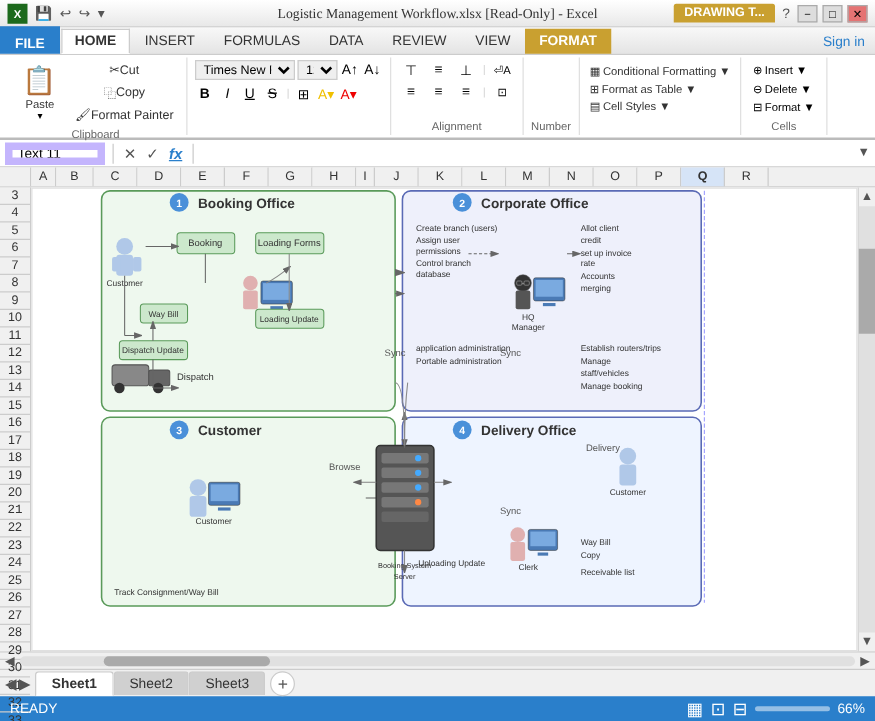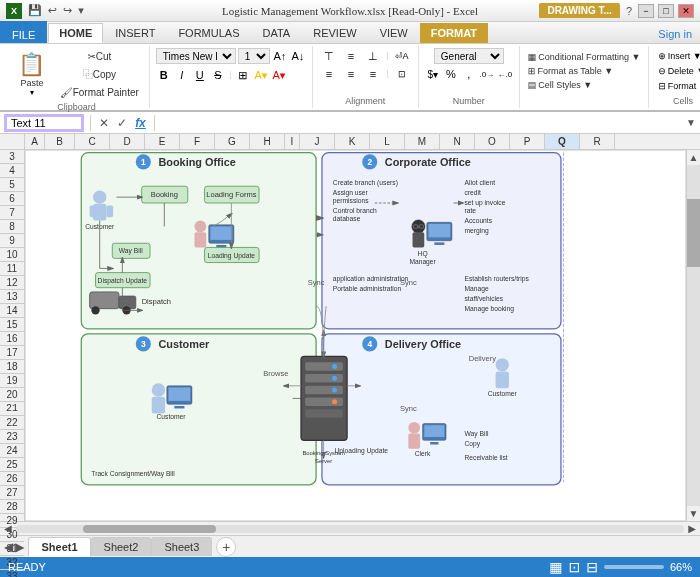--- a/index.html
+++ b/index.html
@@ -46,21 +46,21 @@
     .ribbon-tab.active {
       background: white;
       border: 1px solid #ccc;
       border-bottom: 1px solid white;
       color: #333;
       font-weight: bold;
     }
     .ribbon-tab.file-tab {
       background: #2a7fcb;
       color: white;
-      font-weight: normal;
+      font-weight: bold;
       border-radius: 0;
       padding: 8px 12px;
       margin-bottom: 0;
       border: none;
       height: 22px;
     }
     .ribbon-tab.format-tab {
       background: #c9a030;
       color: white;
       font-weight: bold;
@@ -139,21 +139,21 @@
       height: 22px;
       display: flex;
       align-items: center;
       border-bottom: 1px solid #ccc;
       padding: 0 4px;
       gap: 4px;
     }
     .name-box {
       width: 80px;
       height: 18px;
-      border: 3px solid #c4b5fd;
+      border: 6px solid #c4b5fd;
       padding: 0 4px;
       font-size: 11px;
     }
     .formula-divider { width: 1px; height: 16px; background: #ccc; margin: 0 2px; }
     .formula-icons { display: flex; gap: 4px; color: #555; font-size: 12px; }
     .formula-icon { cursor: pointer; padding: 0 2px; }
     .formula-input {
       flex: 1;
       height: 18px;
       border: none;
@@ -382,32 +382,20 @@
         <div class="align-btn">≡</div>
         <div class="align-btn">≡</div>
         <div class="rb-separator"></div>
         <div class="align-btn" style="font-size:9px;">⊡</div>
       </div>
     </div>
     <div class="ribbon-group-label">Alignment</div>
   </div>
 
   <div class="ribbon-group">
-    <div class="ribbon-group-content" style="flex-direction:column;gap:2px;">
-      <select class="num-select">
-        <option>General</option>
-      </select>
-      <div class="font-row">
-        <div class="font-btn" style="font-size:10px;">$▾</div>
-        <div class="font-btn">%</div>
-        <div class="font-btn">,</div>
-        <div class="font-btn" style="font-size:8px;">.0→</div>
-        <div class="font-btn" style="font-size:8px;">←.0</div>
-      </div>
-    </div>
     <div class="ribbon-group-label">Number</div>
   </div>
 
   <div class="ribbon-group">
     <div class="ribbon-group-content">
       <div class="format-group-items">
         <div class="format-item">
           <span>▦</span>
           <span>Conditional Formatting ▼</span>
         </div>

